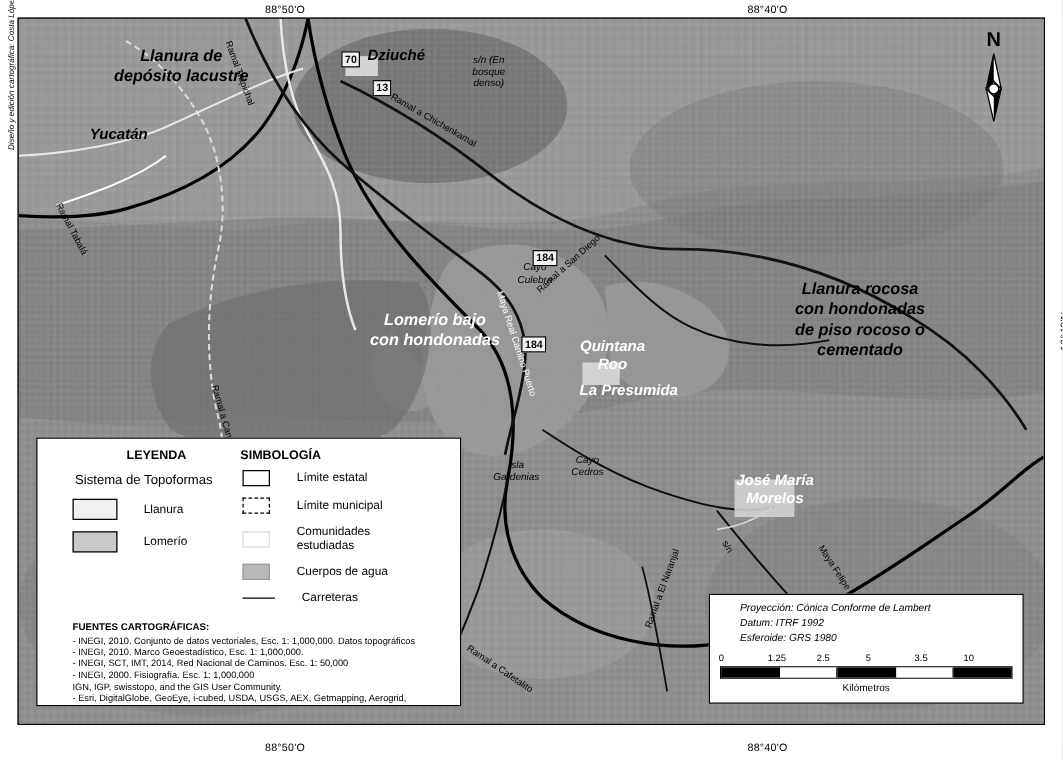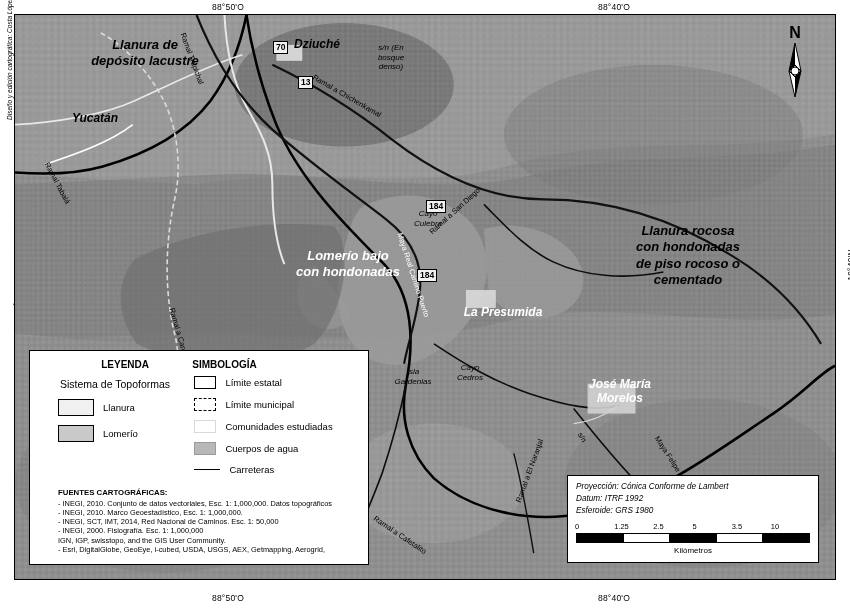--- a/index.html
+++ b/index.html
@@ -155,20 +155,21 @@
   .leg-col-right { width: 170px; }
   .leg-subtitle {
     font-size: 10.5px;
     margin: 2px 0 9px 2px;
   }
   .leg-item {
     display: flex;
     align-items: center;
     margin-bottom: 9px;
     font-size: 9.5px;
+    gap: 12px;
   }
   .leg-swatch {
     width: 34px;
     height: 15px;
     border: 1px solid #000;
     margin-right: 9px;
     flex: 0 0 auto;
   }
   .leg-swatch-sm {
     width: 22px;
@@ -198,21 +199,21 @@
   
   #projbox {
     position: absolute;
     right: 16px;
     bottom: 16px;
     width: 252px;
     height: 88px;
     background: #ffffff;
     border: 1px solid #000;
     box-sizing: border-box;
-    padding: 5px 8px;
+    padding: 5px 24px;
     font-size: 8.2px;
     font-style: italic;
     line-height: 1.45;
   }
   #scalebar-wrap {
     position: absolute;
     left: 8px;
     right: 8px;
     bottom: 5px;
   }
@@ -323,21 +324,23 @@
 
     <div class="mlabel region-label" style="left:40px; top:22px; width:180px;">Llanura de
 depósito lacustre</div>
     <div class="mlabel region-label white" style="left:238px; top:233px; width:190px;">Lomerío bajo
 con hondonadas</div>
     <div class="mlabel region-label" style="left:578px; top:208px; width:190px;">Llanura rocosa
 con hondonadas
 de piso rocoso o
 cementado</div>
 
-    <div class="mlabel place-label" style="left:30px; top:96px; width:100px;font-style:italic;">Yucatán</div>
+    <div class="mlabel place-label" style="left:30px; top:85px; width:100px;font-style:italic;">Yucatán</div>
+    <div class="mlabel place-label white" style="left:430px; top:255px; width:90px;">Quintana
+Roo</div>
 
     <div class="mlabel place-label" style="left:252px; top:22px; width:100px;">Dziuché</div>
     <div class="mlabel place-label white" style="left:428px; top:290px; width:120px;">La Presumida</div>
     <div class="mlabel place-label white" style="left:540px; top:362px; width:130px;">José María
 Morelos</div>
 
     <div class="mlabel small-italic" style="left:348px; top:28px; width:56px;">s/n (En
 bosque
 denso)</div>
     <div class="mlabel small-italic" style="left:390px; top:194px; width:46px;">Cayo
@@ -352,21 +355,21 @@
     <div class="mlabel road-label" style="left:298px; top:58px; transform:rotate(30deg);">Ramal a Chichenkamal</div>
     <div class="mlabel road-label" style="left:416px; top:214px; transform:rotate(-42deg);">Ramal a San    Diego</div>
     <div class="mlabel road-label white" style="left:384px; top:214px; transform:rotate(72deg);">Maya Real Camino Puerto</div>
     <div class="mlabel road-label" style="left:156px; top:289px; transform:rotate(74deg);">Ramal a Candelaria</div>
     <div class="mlabel road-label" style="left:359px; top:499px; transform:rotate(34deg);">Ramal a Cafetalito</div>
     <div class="mlabel road-label" style="left:504px; top:483px; transform:rotate(-70deg);">Ramal a El Naranjal</div>
     <div class="mlabel road-label" style="left:641px; top:418px; transform:rotate(57deg);">Maya  Felipe</div>
     <div class="mlabel road-label" style="left:564px; top:414px; transform:rotate(60deg);">s/n</div>
 
     <div class="shield" style="left:258px; top:26px;">70</div>
-    <div class="shield" style="left:283px; top:61px;">13</div>
+    <div class="shield" style="left:283px; top:49px;">13</div>
     <div class="shield" style="left:411px; top:185px;">184</div>
     <div class="shield" style="left:402px; top:254px;">184</div>
 
     <div id="north-arrow">
       <div class="n-letter">N</div>
       <svg width="44" height="58" viewBox="0 0 44 58">
         <polygon points="22,2 28,30 22,24 16,30" fill="#ffffff" stroke="#000" stroke-width="1"></polygon>
         <polygon points="22,2 22,24 16,30" fill="#000000"></polygon>
         <polygon points="22,56 28,30 22,36 16,30" fill="#ffffff" stroke="#000" stroke-width="1"></polygon>
         <polygon points="22,56 22,36 28,30" fill="#000000"></polygon>

